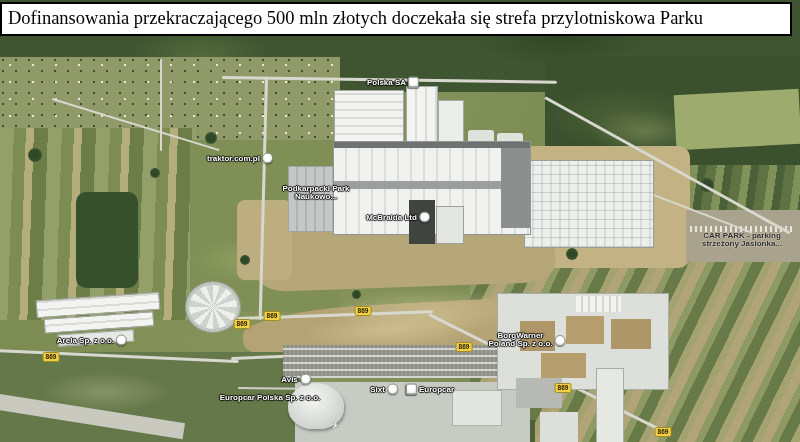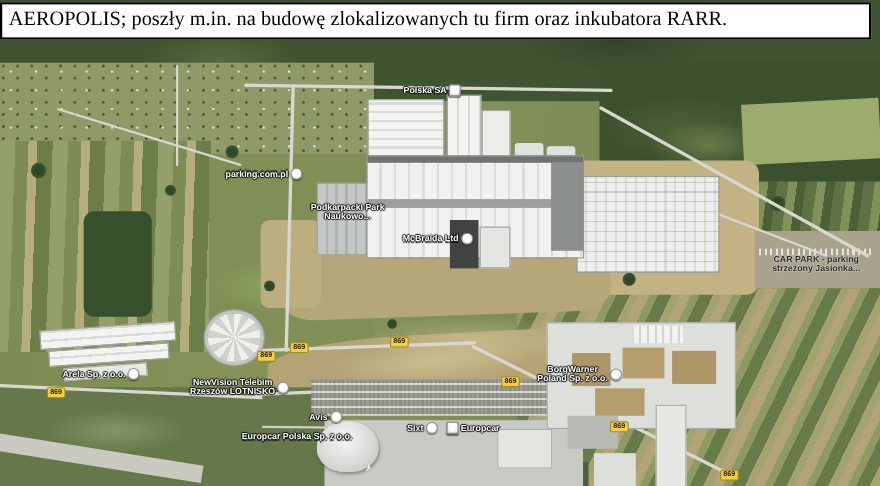--- a/index.html
+++ b/index.html
@@ -152,21 +152,21 @@
   <div class="shield" style="left:563px;top:388px;">869</div>
   <div class="shield" style="left:663px;top:432px;">869</div>
   <div class="shield" style="left:242px;top:324px;">869</div>
 
   <div class="poi" style="left:393px;top:82px;">
     <span class="poi-text">Polska SA</span>
     <span class="poi-icon square"></span>
   </div>
 
   <div class="poi" style="left:240px;top:158px;">
-    <span class="poi-text">parking.com.pl</span>
+    <span class="poi-text">traktor.com.pl</span>
     <span class="poi-icon circle"></span>
   </div>
 
   <div class="poi" style="left:316px;top:193px;">
     <span class="poi-lines">
       <span class="poi-text">Podkarpacki Park</span>
       <span class="poi-text">Naukowo...</span>
     </span>
   </div>
 
@@ -188,27 +188,20 @@
       <span class="poi-text">Poland Sp. z o.o.</span>
     </span>
     <span class="poi-icon circle"></span>
   </div>
 
   <div class="poi" style="left:92px;top:340px;">
     <span class="poi-text">Arela Sp. z o.o.</span>
     <span class="poi-icon circle"></span>
   </div>
 
-  <div class="poi" style="left:218px;top:352px;">
-    <span class="poi-lines">
-      <span class="poi-text">NewVision Telebim</span>
-      <span class="poi-text">Rzeszów LOTNISKO</span>
-    </span>
-    <span class="poi-icon circle"></span>
-  </div>
 
   <div class="poi" style="left:296px;top:379px;">
     <span class="poi-text">Avis</span>
     <span class="poi-icon circle"></span>
   </div>
 
   <div class="poi" style="left:270px;top:397px;">
     <span class="poi-text">Europcar Polska Sp. z o.o.</span>
   </div>
 
@@ -216,16 +209,16 @@
     <span class="poi-text">Sixt</span>
     <span class="poi-icon circle"></span>
   </div>
 
   <div class="poi" style="left:430px;top:389px;">
     <span class="poi-icon square"></span>
     <span class="poi-text">Europcar</span>
   </div>
 
   <div class="caption">
-    <span>AEROPOLIS; poszły m.in. na budowę zlokalizowanych tu firm oraz inkubatora RARR.</span>
+    <span>Dofinansowania przekraczającego 500 mln złotych doczekała się strefa przylotniskowa Parku</span>
   </div>
 
 </div>
 
 </body></html>

